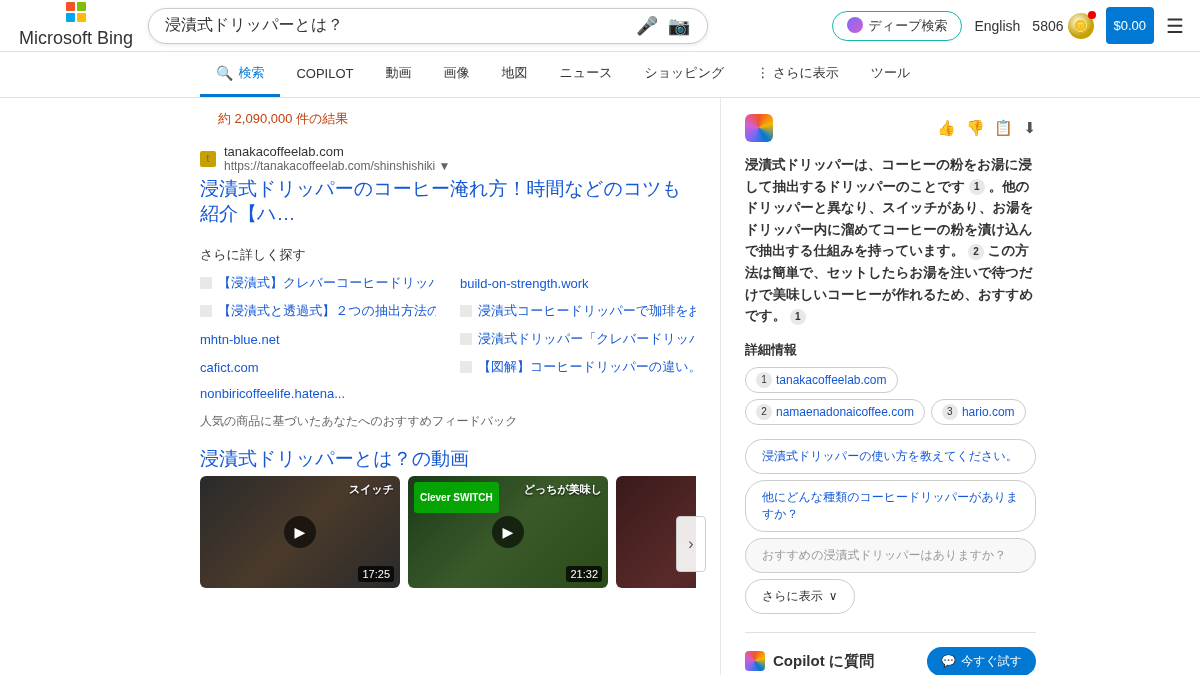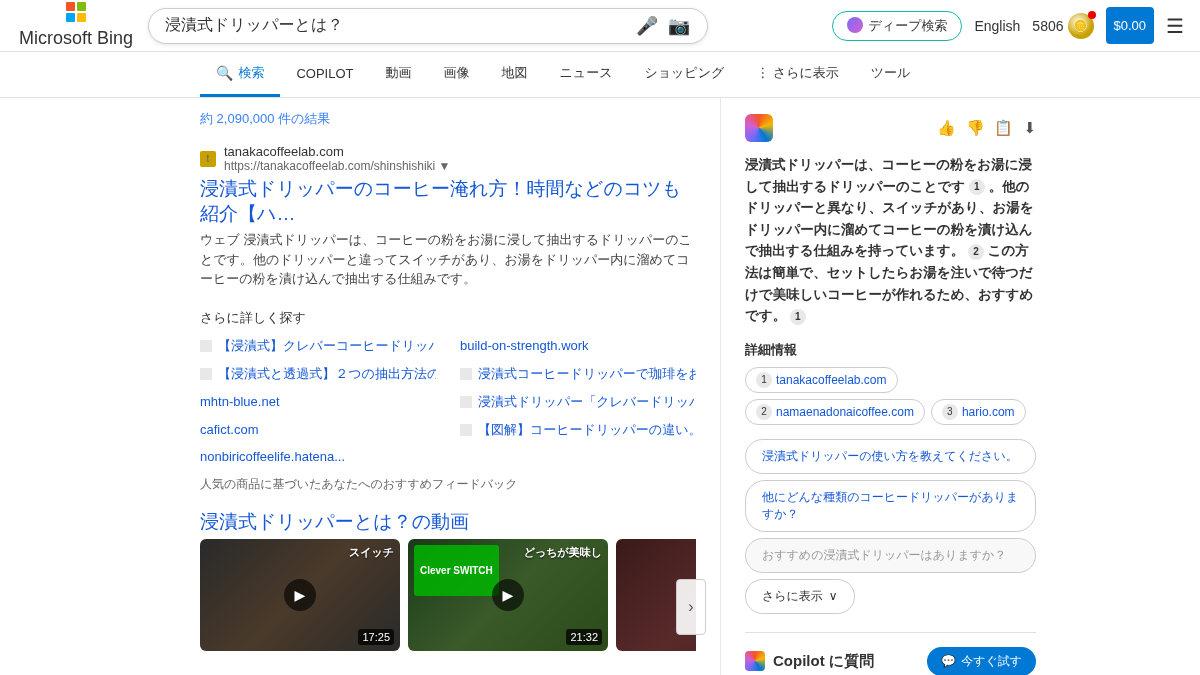--- a/index.html
+++ b/index.html
@@ -188,22 +188,23 @@
     }
     .sidebar-col {
       width: 340px;
       padding: 16px 24px 24px 24px;
       border-left: 1px solid #e8e8e8;
     }
 
     
     .results-count {
       font-size: 13px;
-      color: #3b82f6;
+      color: #c2410c;
       margin-bottom: 16px;
+      margin-left: 18px;
     }
 
     
     .result-item { margin-bottom: 20px; }
     .result-source {
       display: flex;
       align-items: center;
       gap: 8px;
       margin-bottom: 4px;
     }
@@ -323,21 +324,21 @@
       background: rgba(0,0,0,0.75);
       color: #fff;
       font-size: 11px;
       padding: 2px 4px;
       border-radius: 3px;
     }
     .video-badge {
       background: rgba(0,180,0,0.85);
       color: #fff;
       font-size: 10px;
-      padding: 20px 6px;
+      padding: 10px 6px;
       border-radius: 3px;
       font-weight: bold;
       position: absolute;
       top: 6px;
       left: 6px;
     }
     .video-brand-text {
       position: absolute;
       top: 6px;
       right: 6px;
@@ -580,21 +581,20 @@
 
     <div class="result-item">
       <div class="result-source">
         <div class="favicon tanaka">t</div>
         <div>
           <div class="source-domain">tanakacoffeelab.com</div>
           <div class="source-url">https://tanakacoffeelab.com/shinshishiki ▼</div>
         </div>
       </div>
       <a class="result-title" href="#">浸漬式ドリッパーのコーヒー淹れ方！時間などのコツも紹介【ハ…</a>
-      <p class="result-snippet">ウェブ 浸漬式ドリッパーは、コーヒーの粉をお湯に浸して抽出するドリッパーのことです。他のドリッパーと違ってスイッチがあり、お湯をドリッパー内に溜めてコーヒーの粉を漬け込んで抽出する仕組みです。</p>
     </div>
 
     <p class="sub-links-header">さらに詳しく探す</p>
     <div class="sub-links-grid">
       <a class="sub-link" href="#">
         <div class="sub-link-favicon"></div>
         <span>【浸漬式】クレバーコーヒードリッパーの使い方の ...</span>
       </a>
       <a class="sub-link" href="#">
         <span>build-on-strength.work</span>

